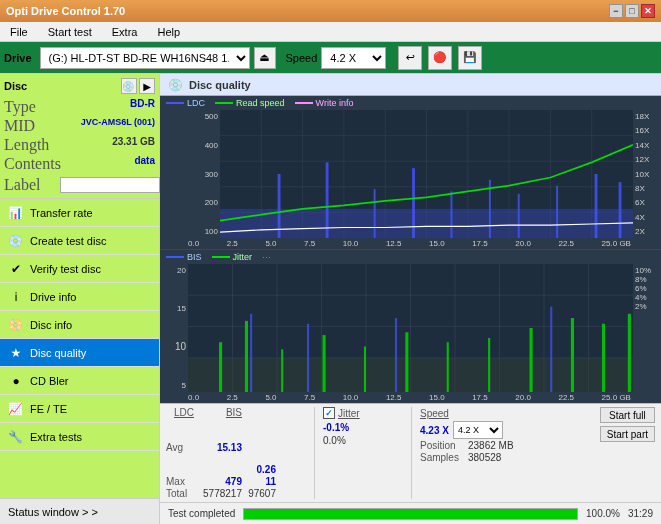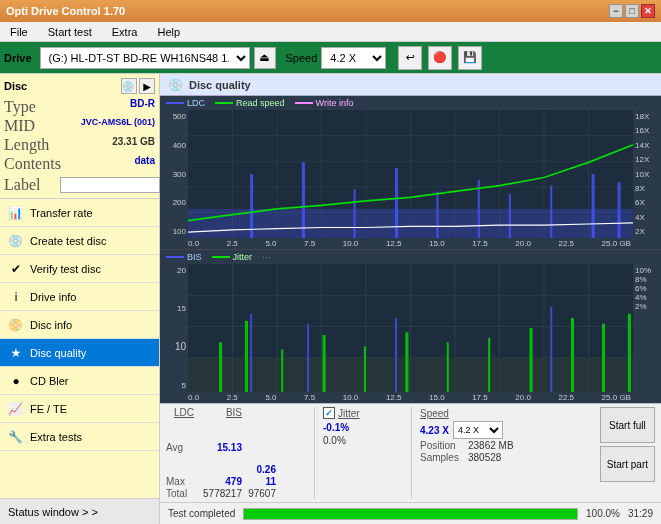--- a/index.html
+++ b/index.html
@@ -23,21 +23,21 @@
     .toolbar-drive-select { height: 22px; font-size: 11px; width: 210px; border: 1px solid #aaa; background: white; padding: 0 4px; }
     .toolbar-eject-btn { height: 22px; width: 22px; border: 1px solid #aaa; background: #f0f0f0; cursor: pointer; display: flex; align-items: center; justify-content: center; }
     .toolbar-speed-label { font-size: 11px; margin-left: 6px; }
     .toolbar-speed-select { height: 22px; font-size: 11px; width: 65px; border: 1px solid #aaa; background: white; padding: 0 4px; }
     .toolbar-icon-btn { height: 24px; width: 24px; border: 1px solid #aaa; background: #f0f0f0; cursor: pointer; display: flex; align-items: center; justify-content: center; margin-left: 2px; }
     
     
     .main { display: flex; height: calc(524px - 22px - 20px - 32px); }
     
     
-    .sidebar { width: 160px; background: #fef9c3; display: flex; flex-direction: column; border-right: 1px solid #ccc; flex-shrink: 0; }
+    .sidebar { width: 160px; background: #bef264; display: flex; flex-direction: column; border-right: 1px solid #ccc; flex-shrink: 0; }
     
     
     .disc-panel { padding: 4px; border-bottom: 1px solid #ccc; }
     .disc-header { display: flex; align-items: center; justify-content: space-between; margin-bottom: 4px; }
     .disc-title { font-weight: bold; font-size: 11px; }
     .disc-icons { display: flex; gap: 2px; }
     .disc-info-row { display: flex; justify-content: space-between; margin-bottom: 1px; }
     .disc-info-label { color: #555; font-size: 16px; font-family: Liberation Serif, serif; }
     .disc-info-value { color: #0000cc; font-size: 10px; font-weight: bold; }
     .disc-info-value.normal { color: #333; }
@@ -56,21 +56,21 @@
     
     
     .content { flex: 1; display: flex; flex-direction: column; overflow: hidden; }
     
     
     .dq-header { background: #dde8ff; height: 22px; display: flex; align-items: center; padding: 0 8px; border-bottom: 1px solid #aac; gap: 6px; }
     .dq-title { font-size: 11px; font-weight: bold; color: #333; }
     
     
     .charts-area { flex: 1; background: #2a3a4a; display: flex; flex-direction: column; position: relative; }
-    .start-btn { height: 36px; font-size: 10px; background: #e8e8e8; border: 1px solid #aaa; cursor: pointer; padding: 0 6px; white-space: nowrap; }
+    .start-btn { height: 16px; font-size: 10px; background: #e8e8e8; border: 1px solid #aaa; cursor: pointer; padding: 0 6px; white-space: nowrap; }
     
     
     .progress-area { background: #f0f0f0; border-top: 1px solid #ccc; height: 22px; display: flex; align-items: center; padding: 0 8px; gap: 8px; }
     .progress-bar-outer { flex: 1; height: 12px; background: #ddd; border: 1px solid #aaa; }
     .progress-bar-inner { height: 100%; background: #00cc00; }
     .progress-text { font-size: 10px; color: #333; white-space: nowrap; }
   </style>
 </head>
 <body>
 
@@ -205,21 +205,21 @@
           <div style="display:flex;align-items:center;gap:3px;">
             <div style="width:18px;height:2px;background:#00dd00;"></div>
             <span style="font-size:9px;color:#aaffaa;">Read speed</span>
           </div>
           <div style="display:flex;align-items:center;gap:3px;">
             <div style="width:18px;height:2px;background:#ff88ff;"></div>
             <span style="font-size:9px;color:#ffaaff;">Write info</span>
           </div>
         </div>
 
-        <div style="flex:1;display:flex;position:relative;">
+        <div style="flex:1;display:flex;position:relative;padding-left:32px;">
           <div style="width:28px;display:flex;flex-direction:column;justify-content:space-between;padding:2px 2px;background:#2a3a4a;">
             <span style="font-size:8px;color:#ccc;text-align:right;">500</span>
             <span style="font-size:8px;color:#ccc;text-align:right;">400</span>
             <span style="font-size:8px;color:#ccc;text-align:right;">300</span>
             <span style="font-size:8px;color:#ccc;text-align:right;">200</span>
             <span style="font-size:8px;color:#ccc;text-align:right;">100</span>
           </div>
           <div style="flex:1;position:relative;background:#1e2d3d;">
             <svg width="100%" height="100%" viewBox="0 0 430 110" preserveAspectRatio="none">
 

